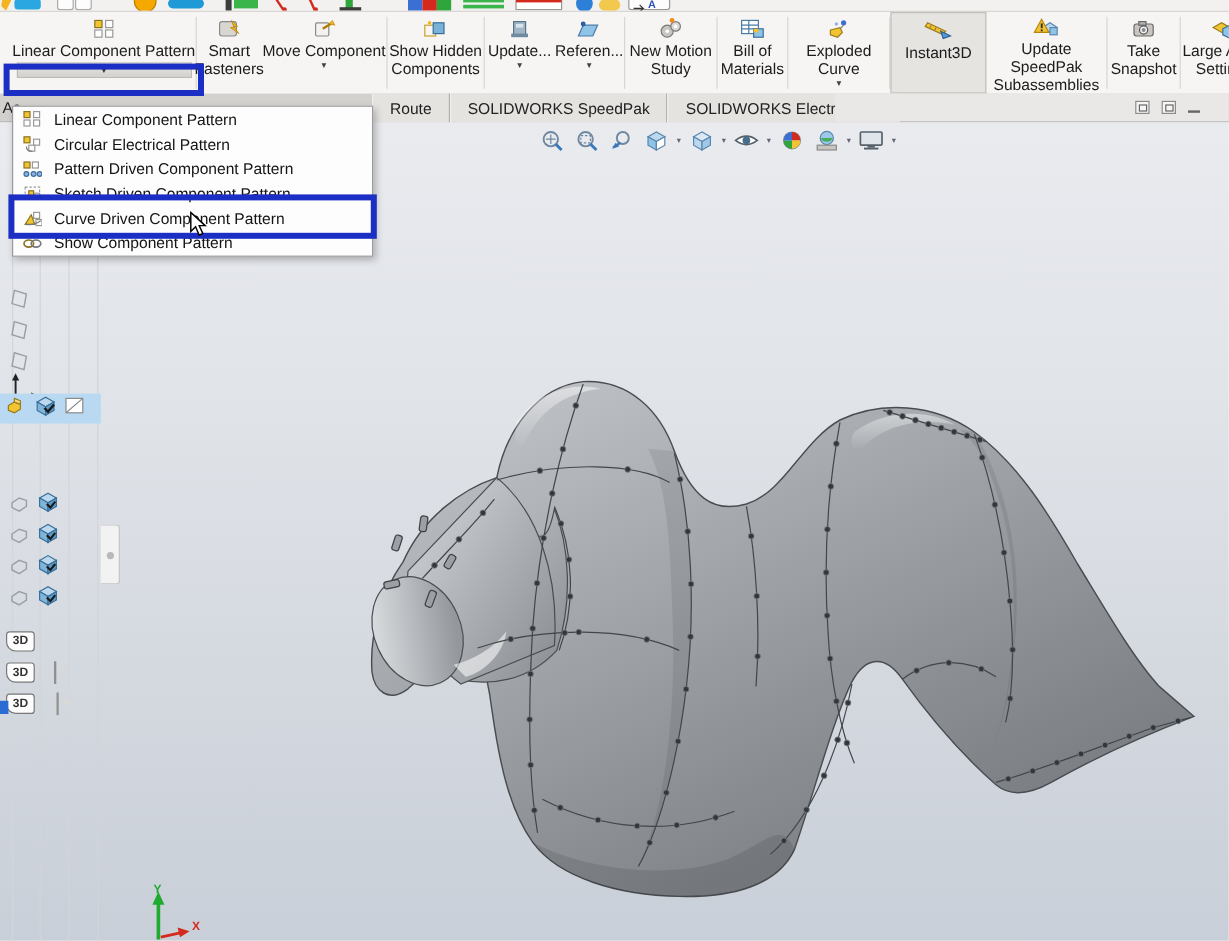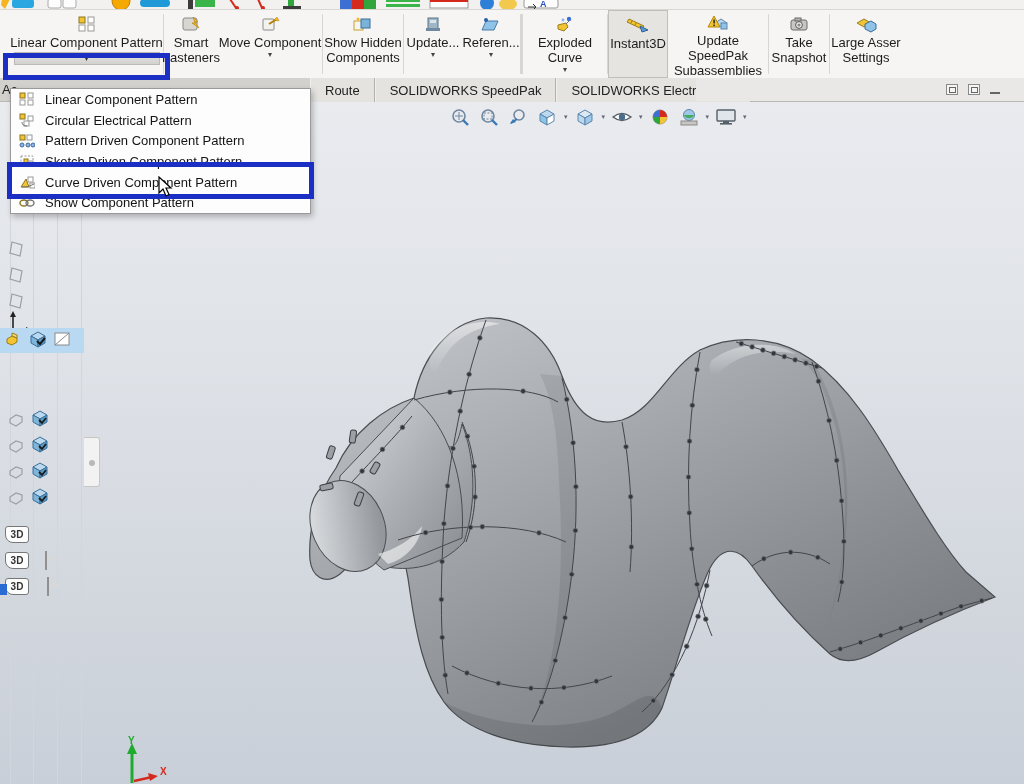--- a/index.html
+++ b/index.html
@@ -174,39 +174,64 @@
         <svg width="20" height="18">
             <polygon points="5,6 17,6 13,15 1,15" fill="#8fc3e8" stroke="#4a7ba6"></polygon>
             <circle cx="5" cy="5" r="2" fill="#2a5fa8"></circle>
           </svg>
       </span>
       <span class="rlabel">Referen...</span>
       <span class="rcaret">▾</span>
     </div>
     <div class="rdiv"></div>
 
-    <div class="rdiv"></div>
-
+    <div class="rbtn" style="width:76px">
+      <span class="ric">
+        <svg width="22" height="18">
+            <circle cx="8" cy="11" r="5" fill="#c9c6c1" stroke="#7a7a7a"></circle>
+            <circle cx="15" cy="7" r="4" fill="#dcd9d4" stroke="#7a7a7a"></circle>
+            <circle cx="15" cy="7" r="1.5" fill="#fff"></circle>
+            <circle cx="8" cy="11" r="1.5" fill="#fff"></circle>
+            <circle cx="12" cy="2" r="2" fill="#f08c1e"></circle>
+          </svg>
+      </span>
+      <span class="rlabel">New Motion Study</span>
+    </div>
+    <div class="rdiv"></div>
+
+    <div class="rbtn" style="width:58px">
+      <span class="ric">
+        <svg width="22" height="18">
+            <rect x="2" y="2" width="14" height="11" fill="#fff" stroke="#4a7ba6"></rect>
+            <line x1="2" y1="6" x2="16" y2="6" stroke="#4a7ba6"></line>
+            <line x1="2" y1="9" x2="16" y2="9" stroke="#4a7ba6"></line>
+            <line x1="8" y1="2" x2="8" y2="13" stroke="#4a7ba6"></line>
+            <rect x="12" y="9" width="8" height="7" fill="#8fc3e8" stroke="#3a6f99"></rect>
+            <rect x="12" y="9" width="4" height="3" fill="#f2c431"></rect>
+          </svg>
+      </span>
+      <span class="rlabel">Bill of Materials</span>
+    </div>
     <div class="rdiv"></div>
 
     <div class="rbtn" style="width:84px">
       <span class="ric">
         <svg width="22" height="18">
             <polygon points="4,10 12,8 14,12 10,16 4,14" fill="#f2c431" stroke="#9a7d1c"></polygon>
             <circle cx="15" cy="4" r="2.2" fill="#3b6fd4"></circle>
             <circle cx="9" cy="5" r="1.4" fill="#8fb0e8"></circle>
             <line x1="12" y1="9" x2="15" y2="6" stroke="#777"></line>
           </svg>
       </span>
       <span class="rlabel">Exploded Curve</span>
       <span class="rcaret">▾</span>
     </div>
     <div class="rdiv"></div>
 
-    <div class="rbtn active" style="width:60px">
+    <div class="rbtn active" style="width:80px">
       <span class="ric">
         <svg width="24" height="18">
             <polygon points="3,3 18,10 16,13 1,6" fill="#f2c431" stroke="#9a7d1c"></polygon>
             <line x1="6" y1="5" x2="5" y2="7" stroke="#9a7d1c"></line>
             <line x1="10" y1="7" x2="9" y2="9" stroke="#9a7d1c"></line>
             <polygon points="14,10 22,14 16,16" fill="#5b9bd5" stroke="#2a5f95"></polygon>
           </svg>
       </span>
       <span class="rlabel">Instant3D</span>
     </div>

